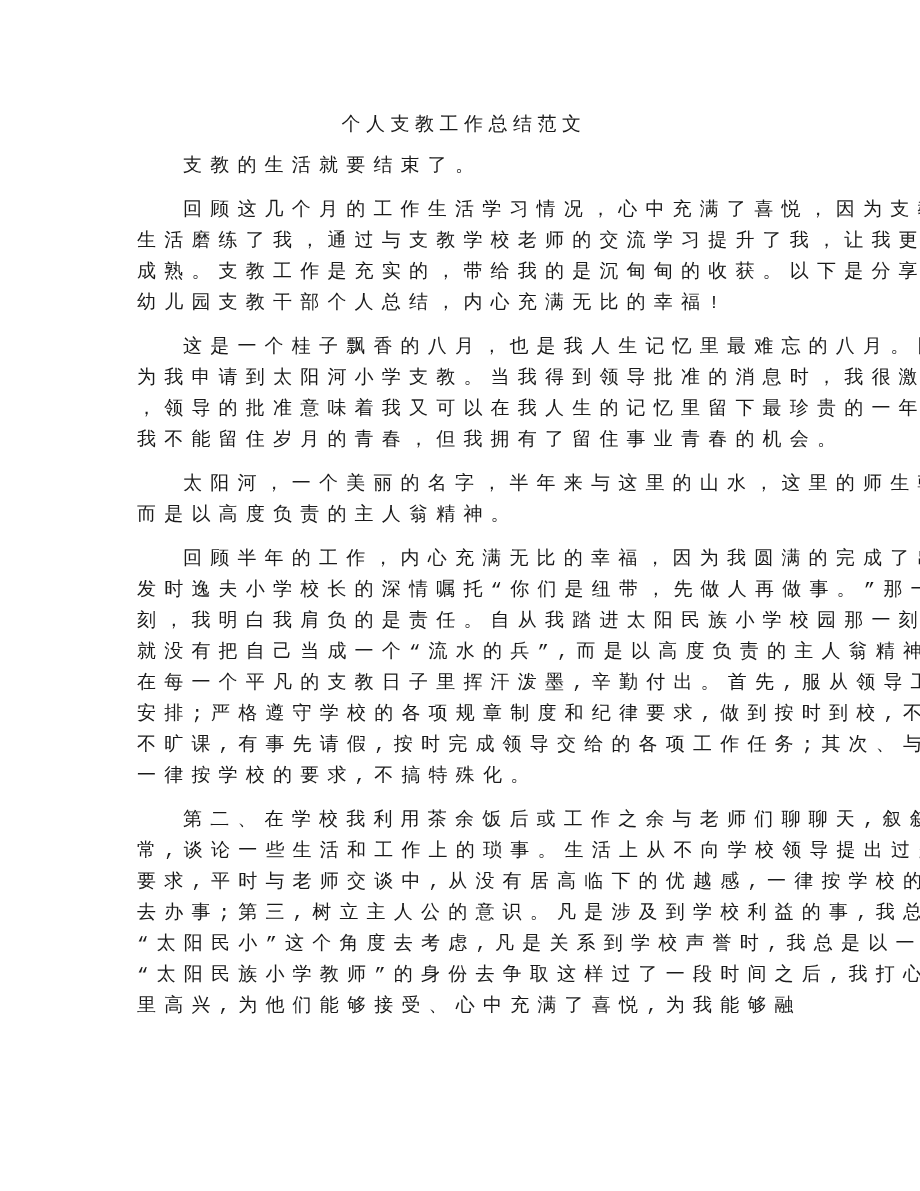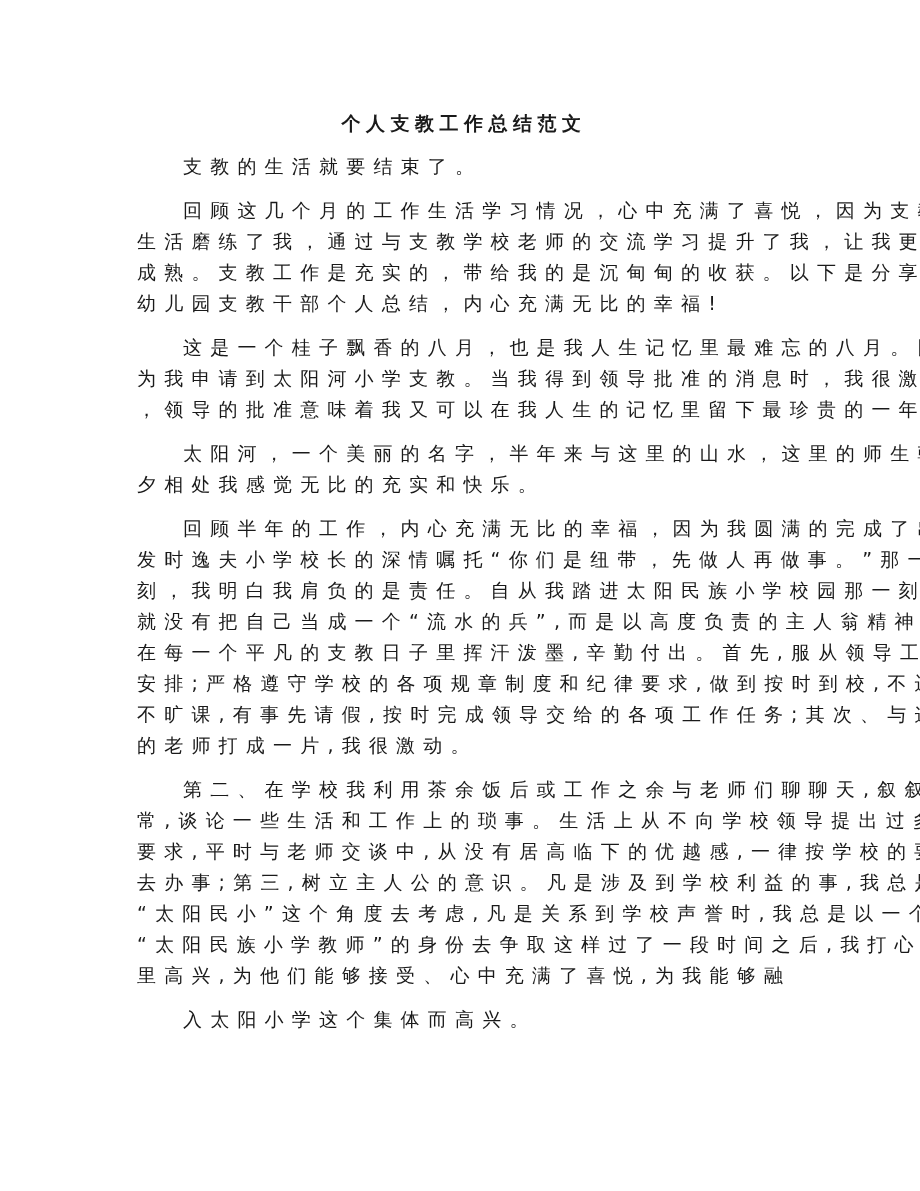--- a/index.html
+++ b/index.html
@@ -18,42 +18,42 @@
   .page {
     position: absolute;
     left: 137px;
     top: 108px;
     width: 640px;
   }
   .doc-title {
     margin: 0;
     text-align: center;
     font-size: 19px;
-    font-weight: bold;
+    font-weight: normal;
     letter-spacing: 5.5px;
     line-height: 31px;
     height: 31px;
     padding-left: 14px;
   }
   .para {
     margin: 13px 0 0 0;
     font-size: 19px;
     line-height: 31px;
     letter-spacing: 8.2px;
     text-indent: 46px;
     text-align: justify;
     word-break: break-all;
   }
   .para.first { margin-top: 12px; }
   .line {
     display: block;
     white-space: nowrap;
   }
   .line.indent { padding-left: 46px; }
-  .para.lines { text-indent: 0; }
+  .para.lines { text-indent: 0; font-family: Liberation Mono, monospace; }
 </style>
 </head>
 <body>
 
 <div class="page">
   <h1 class="doc-title">个人支教工作总结范文</h1>
 
   <p class="para lines first">
     <span class="line indent">支教的生活就要结束了。</span>
   </p>
@@ -63,44 +63,42 @@
     <span class="line">生活磨练了我，通过与支教学校老师的交流学习提升了我，让我更加</span>
     <span class="line">成熟。支教工作是充实的，带给我的是沉甸甸的收获。以下是分享的</span>
     <span class="line">幼儿园支教干部个人总结，内心充满无比的幸福!</span>
   </p>
 
 
   <p class="para lines">
     <span class="line indent">这是一个桂子飘香的八月，也是我人生记忆里最难忘的八月。因</span>
     <span class="line">为我申请到太阳河小学支教。当我得到领导批准的消息时，我很激动</span>
     <span class="line">，领导的批准意味着我又可以在我人生的记忆里留下最珍贵的一年，</span>
+    <span class="line">我不能留住岁月的青春，但我拥有了留住事业青春的机会。</span>
   </p>
 
   <p class="para lines">
     <span class="line indent">太阳河，一个美丽的名字，半年来与这里的山水，这里的师生朝</span>
-    <span class="line">夕相处我感觉无比的充实和快乐。</span>
+    <span class="line">而是以高度负责的主人翁精神。</span>
   </p>
 
   <p class="para lines">
     <span class="line indent">回顾半年的工作，内心充满无比的幸福，因为我圆满的完成了出</span>
     <span class="line">发时逸夫小学校长的深情嘱托“你们是纽带，先做人再做事。”那一</span>
     <span class="line">刻，我明白我肩负的是责任。自从我踏进太阳民族小学校园那一刻起,</span>
     <span class="line">就没有把自己当成一个“流水的兵”,而是以高度负责的主人翁精神,</span>
     <span class="line">在每一个平凡的支教日子里挥汗泼墨,辛勤付出。首先,服从领导工作</span>
     <span class="line">安排;严格遵守学校的各项规章制度和纪律要求,做到按时到校,不迟到</span>
     <span class="line">不旷课,有事先请假,按时完成领导交给的各项工作任务;其次、与这里</span>
-    <span class="line">的老师打成一片,我很激动。</span>
+    <span class="line">一律按学校的要求,不搞特殊化。</span>
   </p>
 
   <p class="para lines">
     <span class="line indent">第二、在学校我利用茶余饭后或工作之余与老师们聊聊天,叙叙家</span>
     <span class="line">常,谈论一些生活和工作上的琐事。生活上从不向学校领导提出过多的</span>
     <span class="line">要求,平时与老师交谈中,从没有居高临下的优越感,一律按学校的要求</span>
     <span class="line">去办事;第三,树立主人公的意识。凡是涉及到学校利益的事,我总是从</span>
     <span class="line">“太阳民小”这个角度去考虑,凡是关系到学校声誉时,我总是以一个</span>
     <span class="line">“太阳民族小学教师”的身份去争取这样过了一段时间之后,我打心眼</span>
     <span class="line">里高兴,为他们能够接受、心中充满了喜悦,为我能够融</span>
   </p>
 
-  <p class="para lines">
-    <span class="line indent">入太阳小学这个集体而高兴。</span>
-  </p>
 </div>
 
 </body></html>

